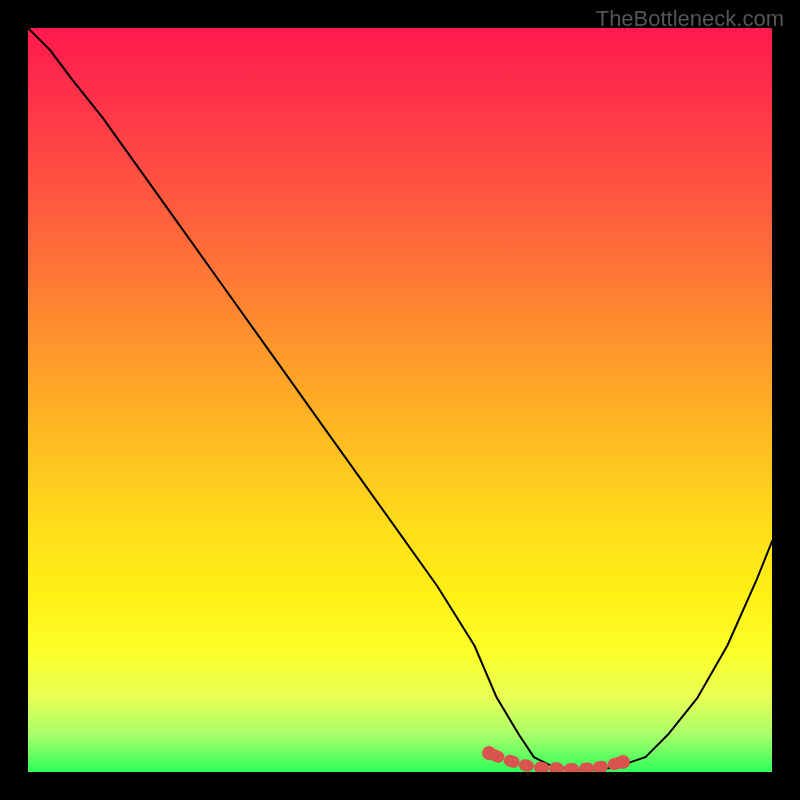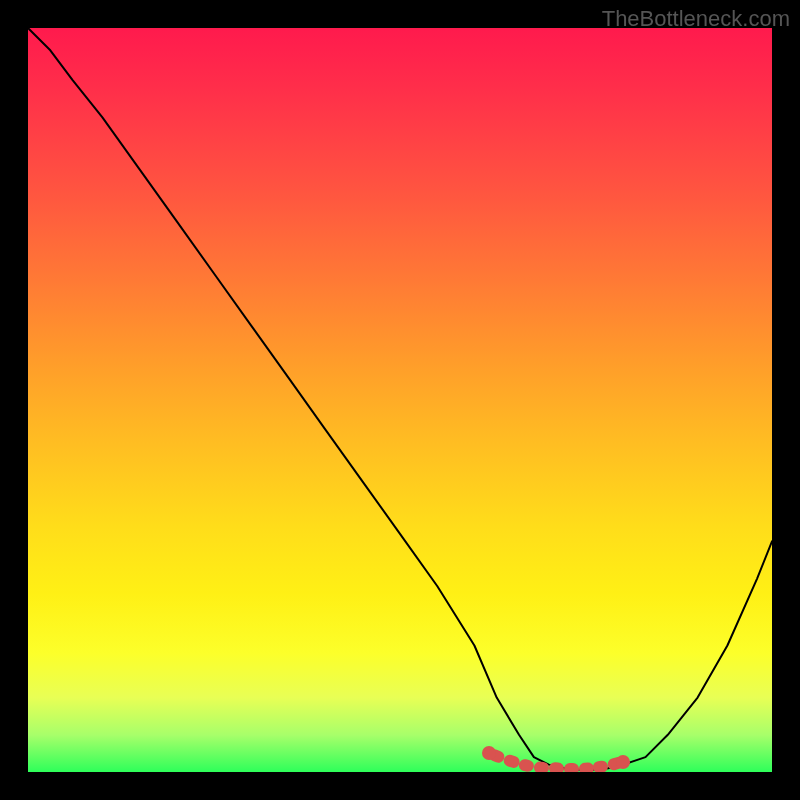--- a/index.html
+++ b/index.html
@@ -7,21 +7,21 @@
     width: 800px;
     height: 800px;
     background: #000;
     position: relative;
     overflow: hidden;
     font-family: Arial, sans-serif;
   }
   .watermark {
     position: absolute;
     top: 6px;
-    right: 10px;
+    right: 16px;
     color: #555;
     font-size: 22px;
     font-weight: 500;
     z-index: 10;
   }
   .plot-area {
     position: absolute;
     top: 28px;
     left: 28px;
     width: 744px;

